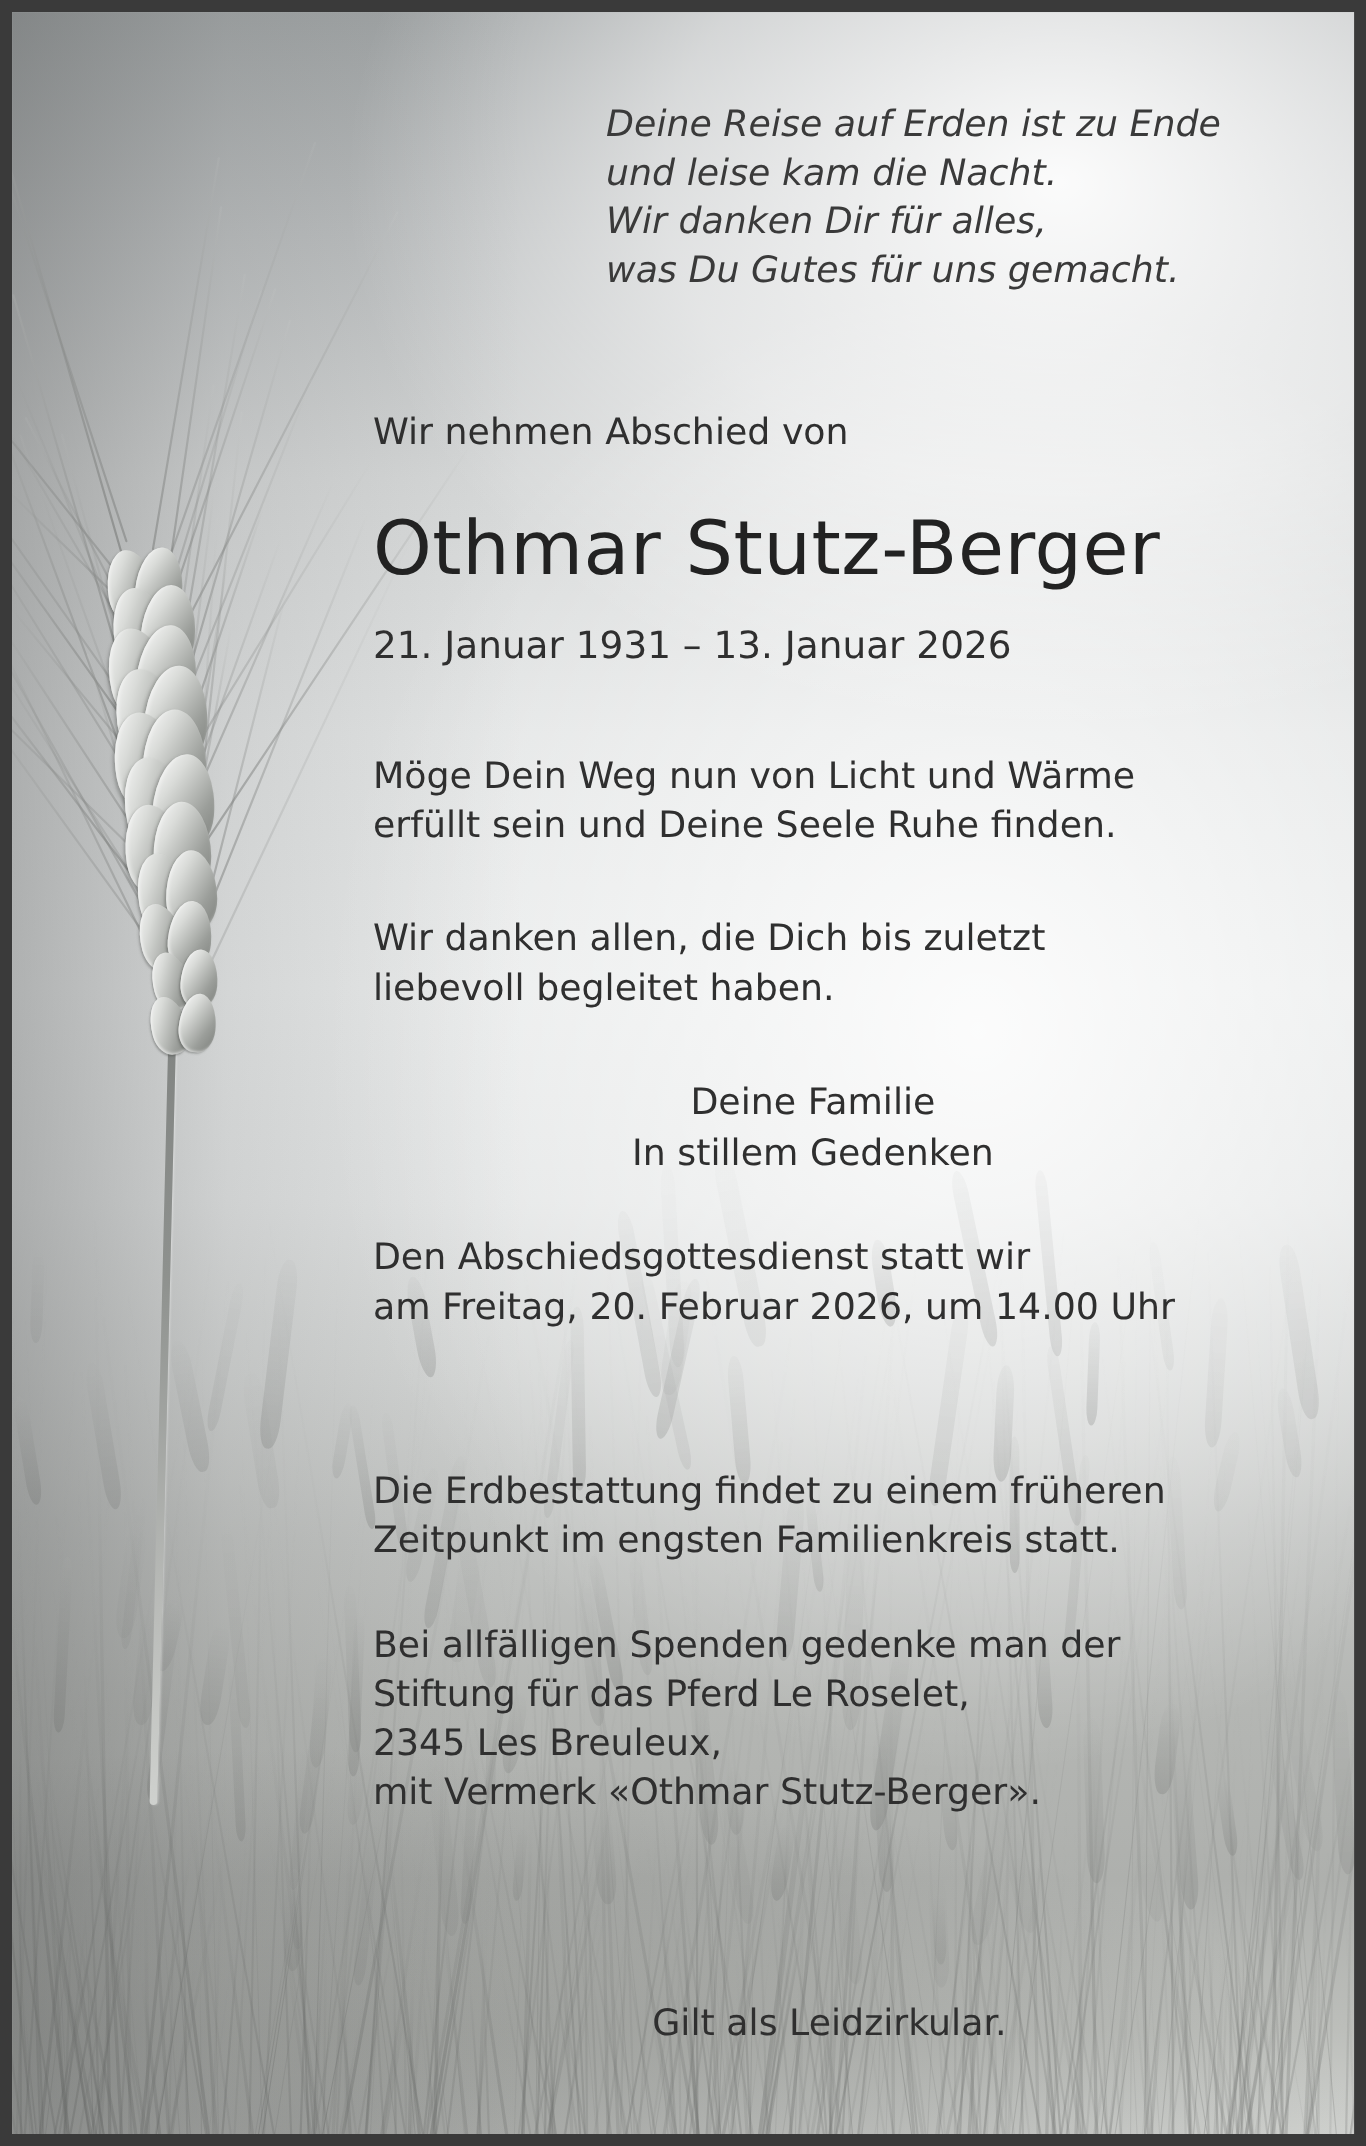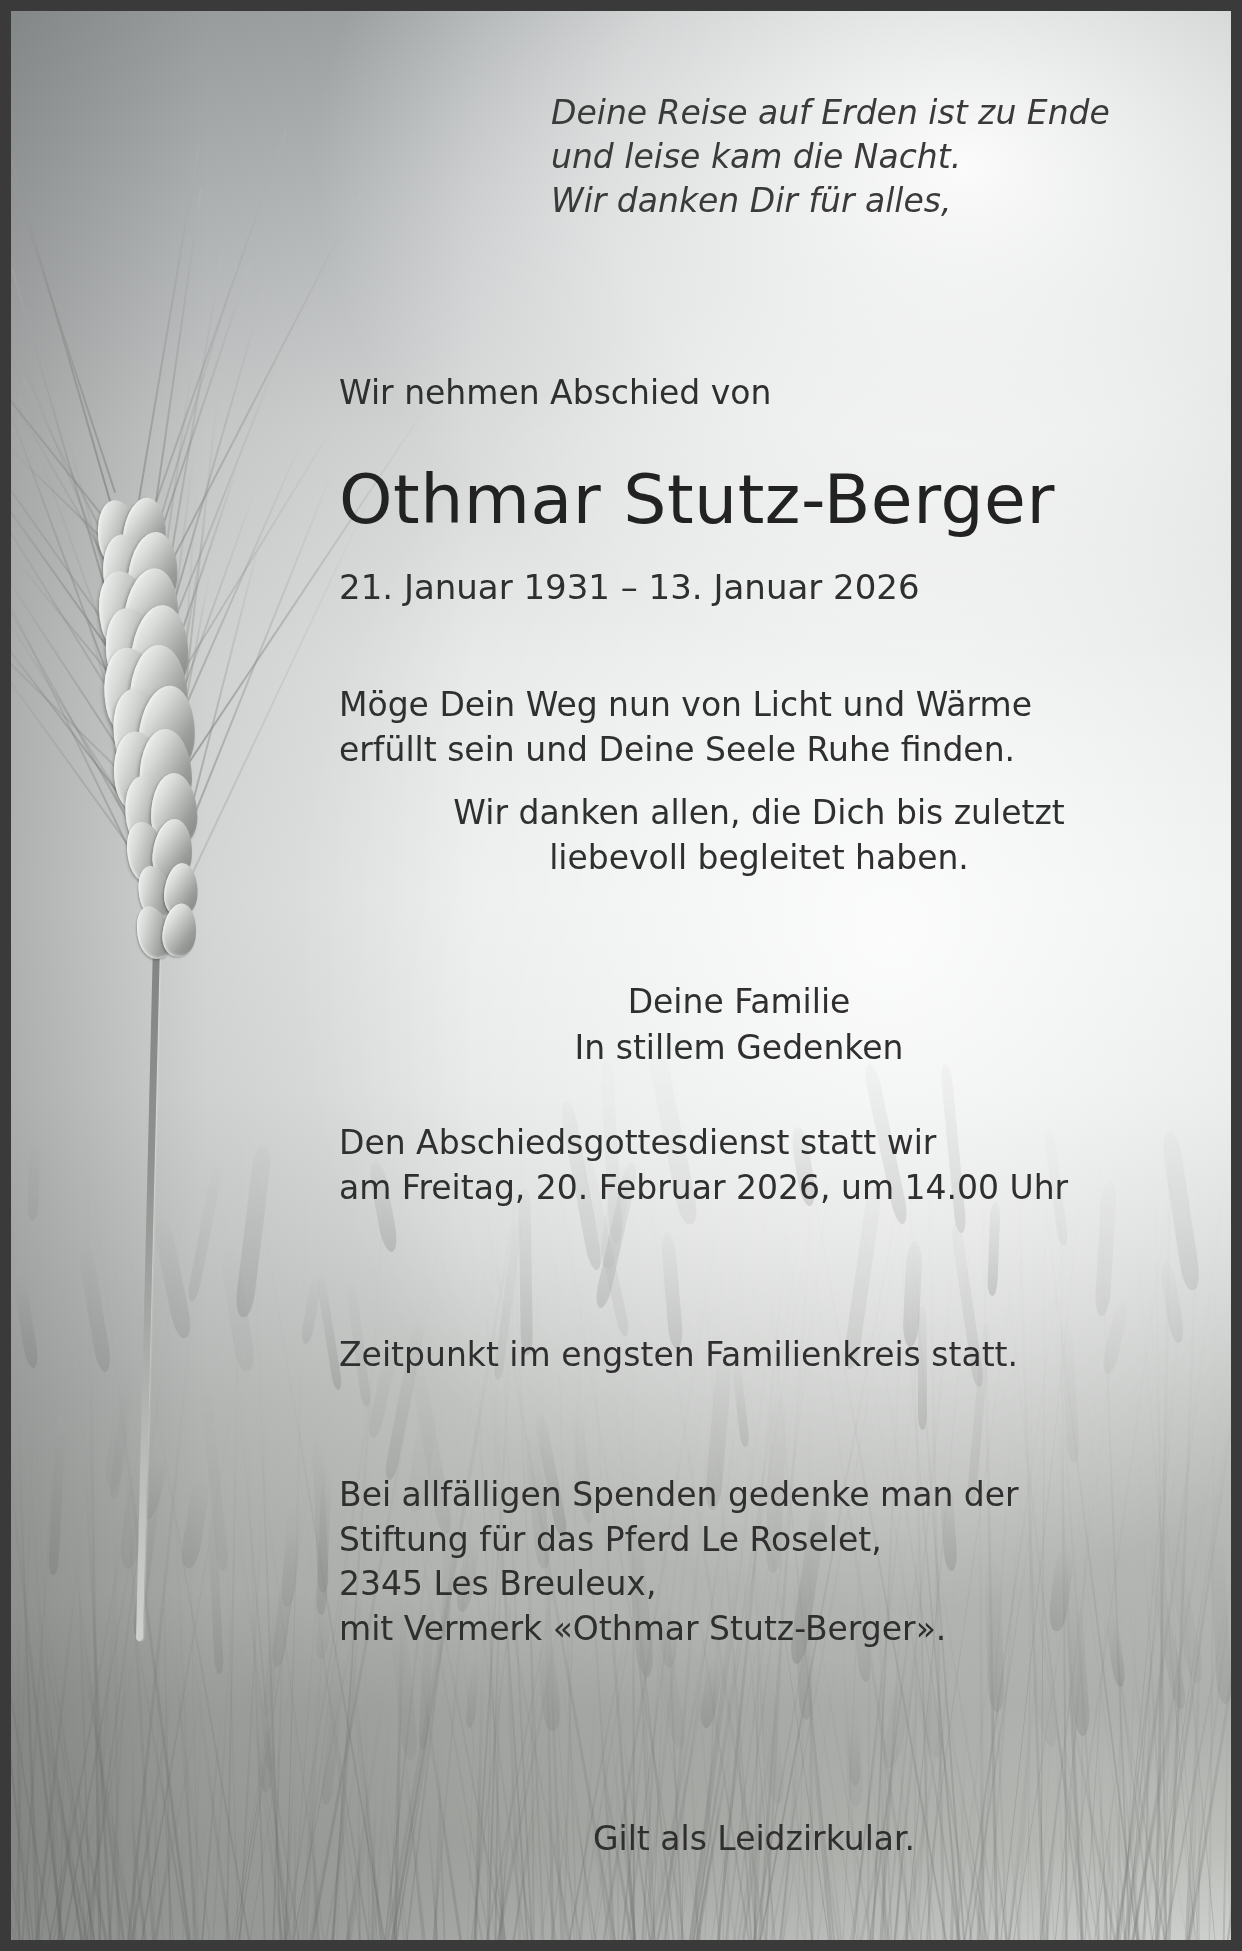--- a/index.html
+++ b/index.html
@@ -176,21 +176,21 @@
   .dates {
     position: absolute;
     left: 328px;
     top: 556px;
     width: 840px;
     font-size: 34px;
     color: #2f2f2f;
   }
 
   .p1 { top: 672px; }
-  .p2 { top: 780px; text-align: center; }
+  .p2 { top: 820px; }
 
   .closing {
     position: absolute;
     left: 328px;
     top: 968px;
     width: 800px;
     font-size: 33px;
     line-height: 1.38;
     text-align: center;
     color: #2f2f2f;
@@ -800,20 +800,21 @@
         <div class="grain" style="top: 418px; left: 32px; transform: scale(0.62) rotate(11deg); z-index: 30;"></div>
       </div>
   </div>
 
   <div class="content">
 
     <div class="verse">
       <div>Deine Reise auf Erden ist zu Ende</div>
       <div>und leise kam die Nacht.</div>
       <div>Wir danken Dir für alles,</div>
+      <div>was Du Gutes für uns gemacht.</div>
     </div>
 
     <div class="block intro">Wir nehmen Abschied von</div>
 
     <div class="name">Othmar Stutz-Berger</div>
 
     <div class="dates">21. Januar 1931 – 13. Januar 2026</div>
 
     <div class="block p1">
       <span class="line">Möge Dein Weg nun von Licht und Wärme</span>
@@ -829,20 +830,21 @@
       <span class="line">Deine Familie</span>
       <span class="line">In stillem Gedenken</span>
     </div>
 
     <div class="block service">
       <span class="line">Den Abschiedsgottesdienst statt wir</span>
       <span class="line">am Freitag, 20. Februar 2026, um 14.00 Uhr</span>
     </div>
 
     <div class="block burial">
+      <span class="line">Die Erdbestattung findet zu einem früheren</span>
       <span class="line">Zeitpunkt im engsten Familienkreis statt.</span>
     </div>
 
     <div class="block donation">
       <span class="line">Bei allfälligen Spenden gedenke man der</span>
       <span class="line">Stiftung für das Pferd Le Roselet,</span>
       <span class="line">2345 Les Breuleux,</span>
       <span class="line">mit Vermerk «Othmar Stutz-Berger».</span>
     </div>
 

